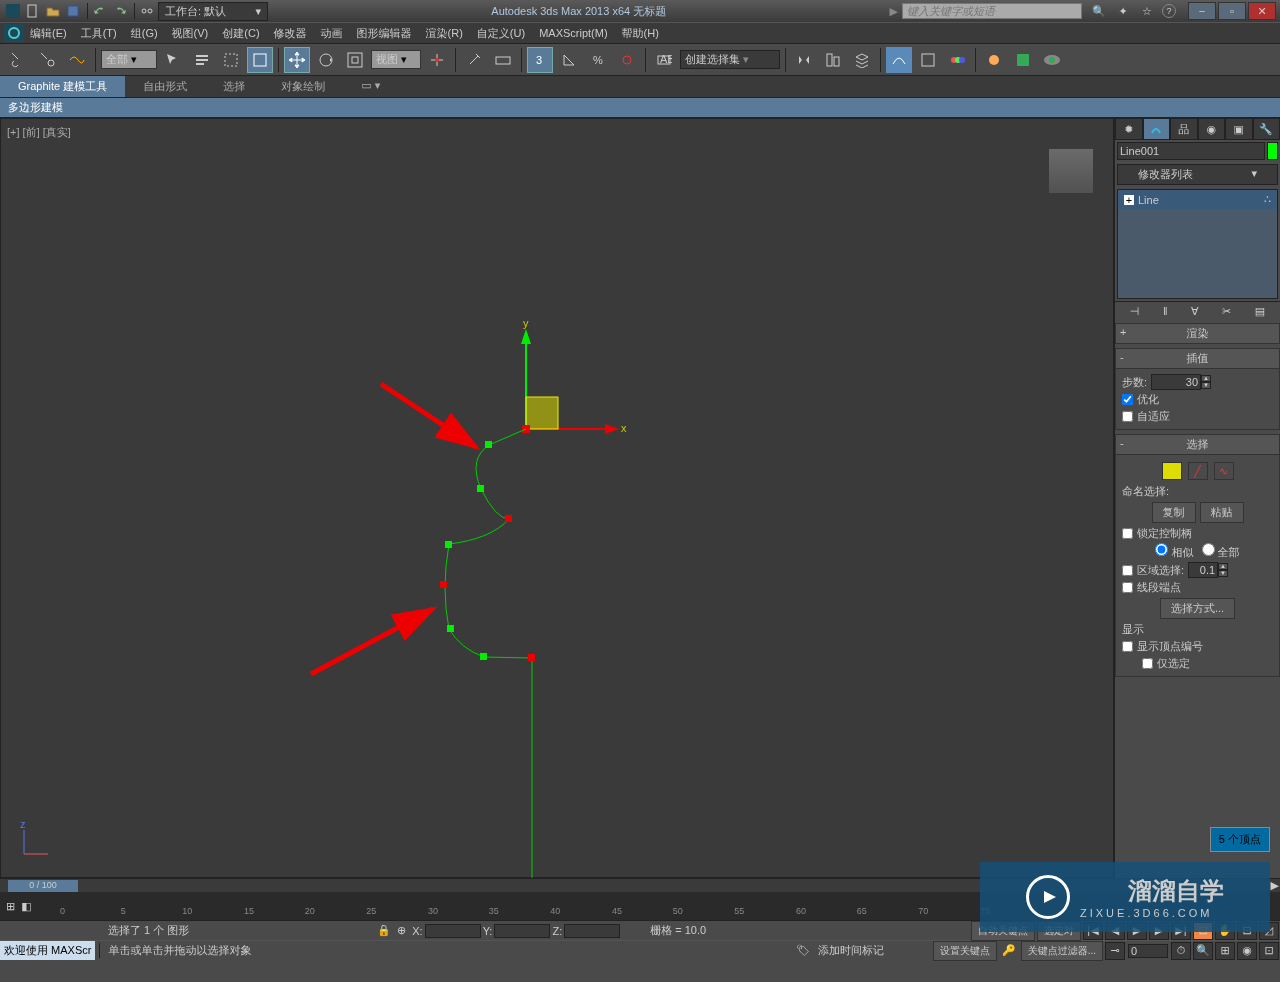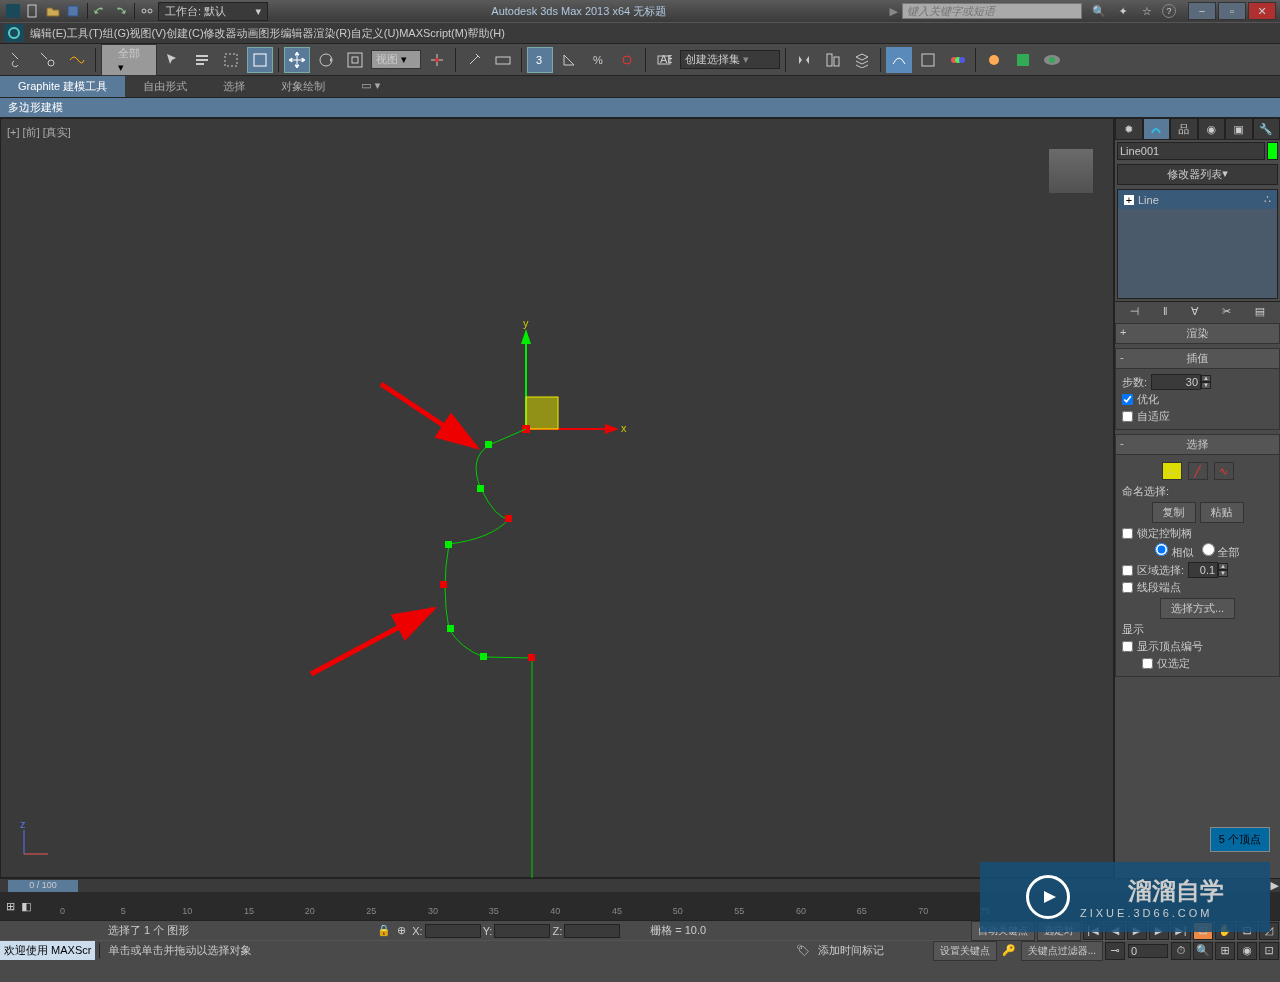--- a/index.html
+++ b/index.html
@@ -12,29 +12,29 @@
 .titlebar .sep { width: 1px; height: 16px; background: #222; margin: 0 3px; }
 .titlebar .workspace { background: #3a3a3a; border: 1px solid #222; padding: 1px 6px; width: 110px; display: flex; align-items: center; justify-content: space-between; }
 .titlebar .title-center { flex: 1; text-align: center; color: #b0c8e0; }
 .titlebar .search { background: #aaa; color: #555; width: 180px; padding: 1px 4px; border: 1px solid #777; font-style: italic; }
 .titlebar .right-icons { display: flex; align-items: center; gap: 4px; margin-left: 8px; }
 .win-btns { display: flex; margin-left: 8px; }
 .win-btn { width: 28px; height: 18px; background: #5a6a7a; border: 1px solid #333; display: flex; align-items: center; justify-content: center; margin-left: 2px; }
 .win-btn.close { background: #b03030; }
 
 
-.menubar { height: 22px; background: #3a3a3a; display: flex; align-items: center; padding-left: 30px; border-top: 1px solid #555; border-bottom: 1px solid #222; }
+.menubar { height: 22px; background: #3a3a3a; display: flex; align-items: center; padding-left: 30px; gap: 14px; border-top: 1px solid #555; border-bottom: 1px solid #222; }
 .menubar .logo { position: absolute; left: 4px; top: 24px; width: 20px; height: 18px; background: #1a4a5a; border-radius: 2px; display: flex; align-items: center; justify-content: center; }
 
 
 .toolbar { height: 32px; background: #4a4a4a; display: flex; align-items: center; padding: 0 6px; gap: 3px; border-bottom: 1px solid #222; }
 .tool-btn { width: 26px; height: 26px; border: 1px solid transparent; display: flex; align-items: center; justify-content: center; cursor: pointer; }
 .tool-btn.active { background: #5a7a9a; border-color: #7aa; }
 .tool-sep { width: 1px; height: 24px; background: #222; margin: 0 2px; }
-.tool-dropdown { background: #999; color: #000; border: 1px solid #333; padding: 1px 16px; width: 56px; }
+.tool-dropdown { background: #999; color: #000; border: 1px solid #333; padding: 1px 4px; width: 56px; }
 .tool-dropdown2 { background: #999; color: #000; border: 1px solid #333; padding: 1px 4px; width: 50px; }
 .named-sel { background: #3a3a3a; border: 1px solid #222; padding: 1px 4px; width: 100px; color: #888; }
 
 
 .ribbon { height: 22px; background: #3a3a3a; display: flex; align-items: stretch; border-bottom: 1px solid #222; }
 .ribbon-tab { padding: 3px 18px; color: #aaa; cursor: pointer; }
 .ribbon-tab.active { background: #5a7a9a; color: #fff; }
 .subribbon { height: 20px; background: #5a7a9a; padding: 2px 8px; color: #fff; border-bottom: 1px solid #222; }
 
 
@@ -46,21 +46,21 @@
 .spline-svg { position: absolute; top: 0; left: 0; }
 
 
 .cmdpanel { width: 166px; background: #4a4a4a; border-left: 1px solid #222; display: flex; flex-direction: column; }
 .cmd-tabs { height: 22px; display: flex; background: #3a3a3a; }
 .cmd-tab { flex: 1; display: flex; align-items: center; justify-content: center; border: 1px solid #222; cursor: pointer; }
 .cmd-tab.active { background: #5a7a9a; }
 .obj-name { display: flex; margin: 2px; }
 .obj-name input { flex: 1; background: #3a3a3a; border: 1px solid #222; color: #ccc; padding: 2px; }
 .obj-color { width: 16px; height: 18px; background: #0f0; border: 1px solid #222; margin-left: 2px; }
-.mod-dropdown { margin: 2px; background: #3a3a3a; border: 1px solid #222; padding: 2px 20px; display: flex; justify-content: center; }
+.mod-dropdown { margin: 2px; background: #3a3a3a; border: 1px solid #222; padding: 2px 20px; display: flex; justify-content: space-between; }
 .mod-btns { display: flex; flex-wrap: wrap; padding: 1px; }
 .mod-btn { width: 50%; background: #555; border: 1px solid #333; padding: 2px 0; text-align: center; cursor: pointer; font-size: 10px; }
 .mod-btn.full { width: 100%; }
 .mod-stack { margin: 2px; height: 110px; background: #4a5a6a; border: 1px solid #222; }
 .mod-stack-item { padding: 3px 6px; background: #3a5a7a; display: flex; align-items: center; gap: 4px; }
 .mod-stack-icons { display: flex; justify-content: space-around; padding: 3px; border-top: 1px solid #222; }
 .rollout { margin: 2px 0; }
 .rollout-header { background: #555; border: 1px solid #333; padding: 2px 6px; text-align: center; position: relative; cursor: pointer; }
 .rollout-header .toggle { position: absolute; left: 4px; }
 .rollout-body { padding: 3px 6px; border: 1px solid #333; border-top: none; }

